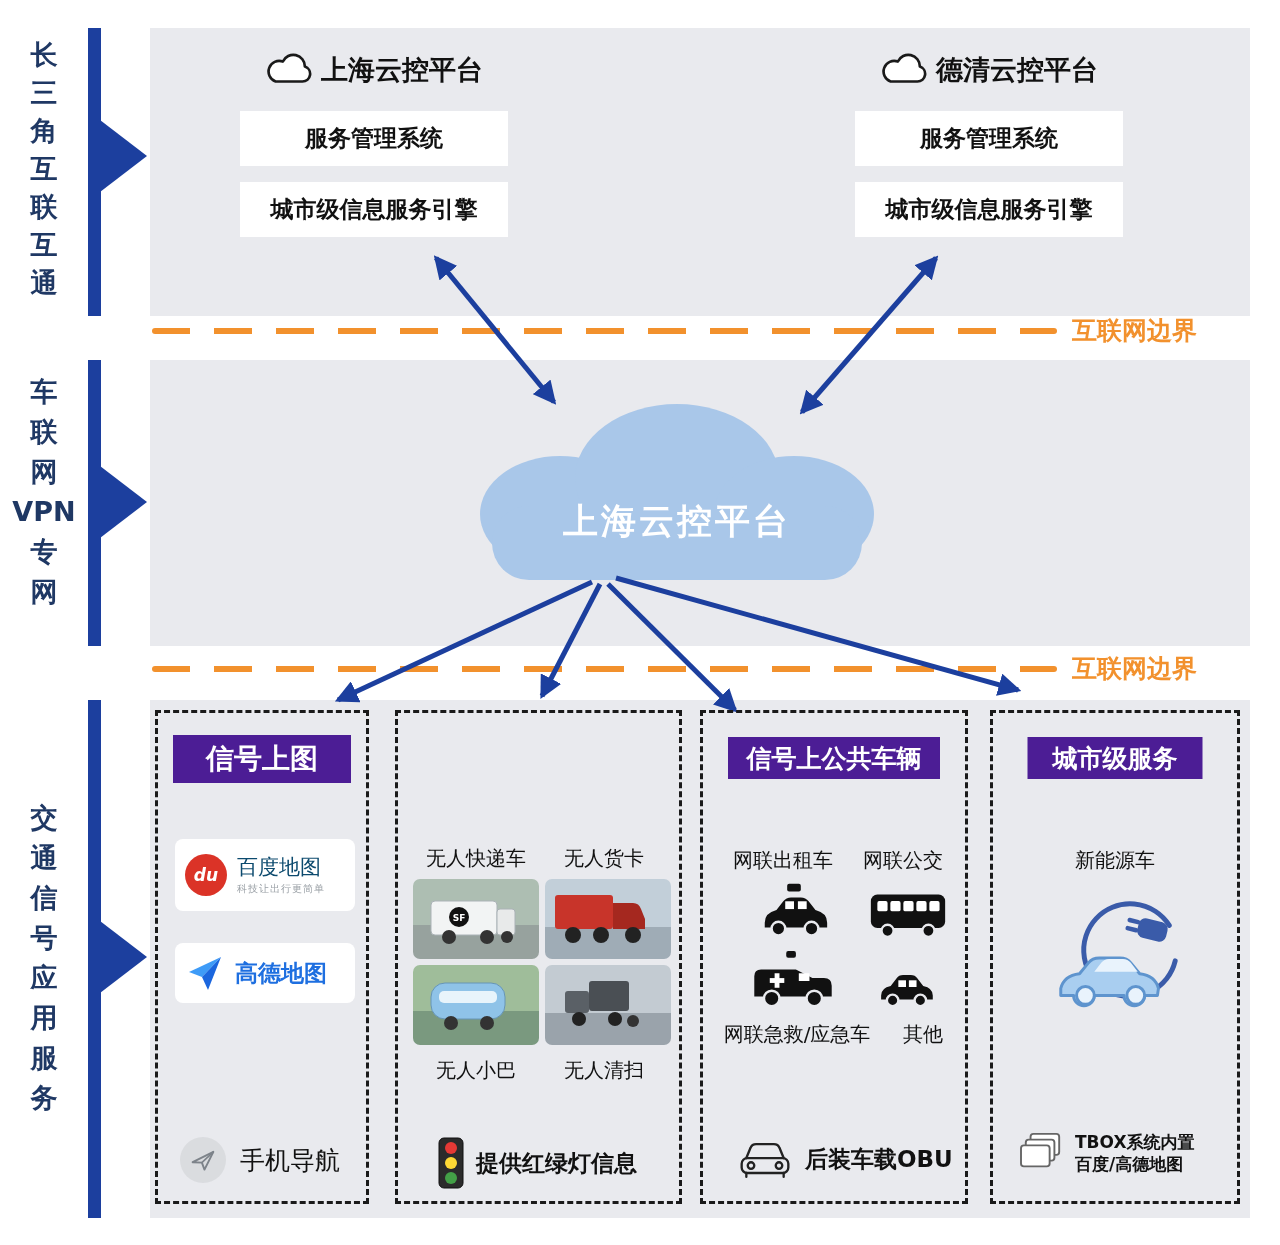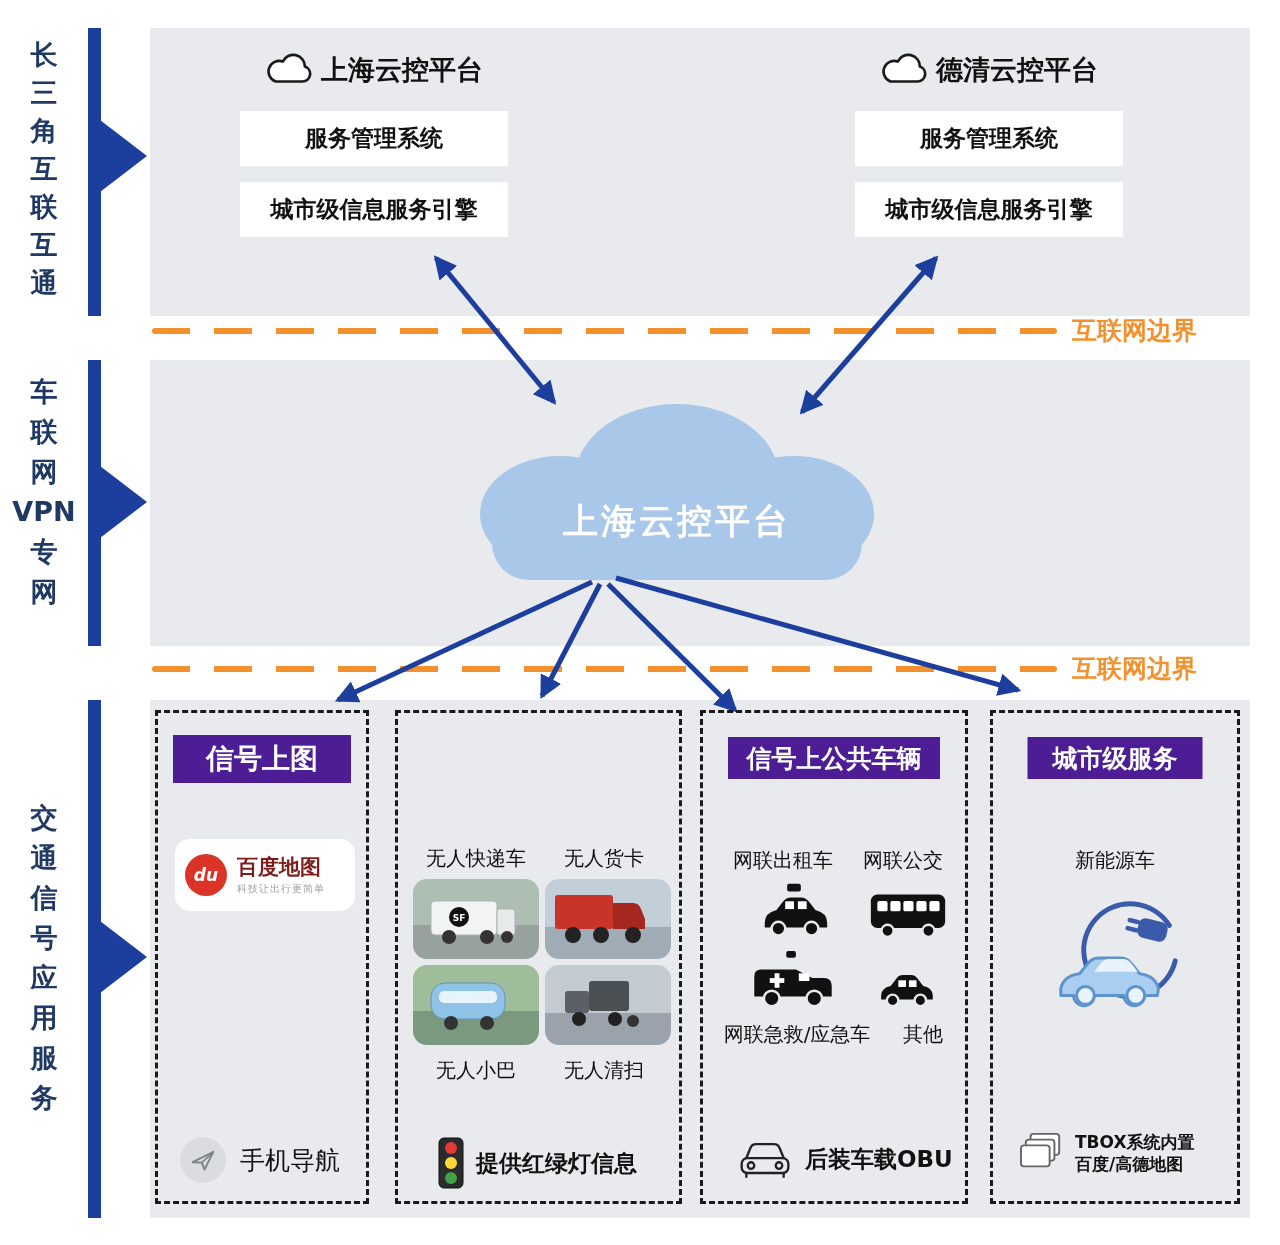--- a/index.html
+++ b/index.html
@@ -41,41 +41,41 @@
   .col2{left:395px;width:287px;}
   .col3{left:700px;width:268px;}
   .col4{left:990px;width:250px;}
   .col-header{position:absolute;top:24px;left:50%;transform:translateX(-50%);background:#4c1d95;color:#fff;
     font-weight:700;display:flex;align-items:center;justify-content:center;white-space:nowrap;}
   .h1{width:178px;height:48px;font-size:28px;top:22px;}
   .h2{width:250px;height:42px;font-size:24px;}
   .h3{width:212px;height:42px;font-size:25px;}
   .h4{width:175px;height:42px;font-size:25px;}
   
-  .logo-card{position:absolute;left:17px;width:180px;background:#fff;border-radius:15px;
+  .logo-card{position:absolute;left:17px;width:180px;background:#fff;border-radius:8px;
     display:flex;align-items:center;gap:10px;padding:0 10px;box-sizing:border-box;}
   .baidu-card{top:126px;height:72px;}
   .amap-card{top:230px;height:60px;}
   .baidu-icon{width:42px;height:42px;border-radius:50%;background:#DB3327;color:#fff;flex:none;
     display:flex;align-items:center;justify-content:center;font-weight:700;font-style:italic;font-size:17px;}
-  .baidu-name{font-size:21px;font-weight:700;color:#7f1d1d;line-height:24px;}
+  .baidu-name{font-size:21px;font-weight:400;color:#0c4a6e;line-height:24px;}
   .baidu-slogan{font-size:10px;color:#9aa0a6;letter-spacing:1px;margin-top:3px;}
   .amap-name{font-size:23px;font-weight:700;color:#1E6FE0;}
   .phone-row{position:absolute;left:22px;top:424px;display:flex;align-items:center;gap:14px;}
   .phone-icon{width:46px;height:46px;border-radius:50%;background:#DADCDF;flex:none;
     display:flex;align-items:center;justify-content:center;}
   .phone-label{font-size:25px;color:#111;}
   
   .lab-row{position:absolute;display:grid;grid-template-columns:1fr 1fr;text-align:center;
     font-size:20px;color:#111;}
   .c2-top{left:14px;top:132px;width:256px;}
   .c2-bot{left:14px;top:344px;width:256px;}
   .photos{position:absolute;left:15px;top:166px;display:grid;grid-template-columns:126px 126px;
     grid-auto-rows:80px;gap:6px;}
-  .photo{position:relative;overflow:hidden;border-radius:14px;}
+  .photo{position:relative;overflow:hidden;border-radius:7px;}
   .ph1{background:linear-gradient(#ADBEB2 0 58%,#97A29E 58% 100%);}
   .ph2{background:linear-gradient(#C2CFD9 0 60%,#9FACB6 60% 100%);}
   .ph3{background:linear-gradient(#9FBD9A 0 58%,#7A997F 58% 100%);}
   .ph4{background:linear-gradient(#C3CBD2 0 60%,#9AA3AB 60% 100%);}
   .photo svg{position:absolute;inset:0;width:100%;height:100%;}
   .bottom-row{position:absolute;display:flex;align-items:center;gap:12px;font-weight:700;
     font-size:23px;color:#111;}
   .c2-bottom{left:40px;top:424px;}
   .c3-bottom{left:34px;top:424px;}
   
@@ -192,20 +192,27 @@
     <div class="col-header h1">信号上图</div>
 
     <div class="logo-card baidu-card">
       <div class="baidu-icon">du</div>
       <div>
         <div class="baidu-name">百度地图</div>
         <div class="baidu-slogan">科技让出行更简单</div>
       </div>
     </div>
 
+    <div class="logo-card amap-card">
+      <svg width="40" height="40" viewBox="0 0 40 40">
+        <path d="M4 19 L36 4 L17 24 Z" fill="#3E9BF7"></path>
+        <path d="M17 24 L36 4 L23 37 Z" fill="#1B66DE"></path>
+      </svg>
+      <div class="amap-name">高德地图</div>
+    </div>
 
     <div class="phone-row">
       <div class="phone-icon">
         <svg width="34" height="34" viewBox="0 0 46 46">
           <path d="M9 26 L37 12 L25 36 L21.5 26.5 Z" fill="none" stroke="#7d838a" stroke-width="2.6" stroke-linejoin="round"></path>
           <line x1="21.5" y1="26.5" x2="37" y2="12" stroke="#7d838a" stroke-width="2.2"></line>
         </svg>
       </div>
       <div class="phone-label">手机导航</div>
     </div>

